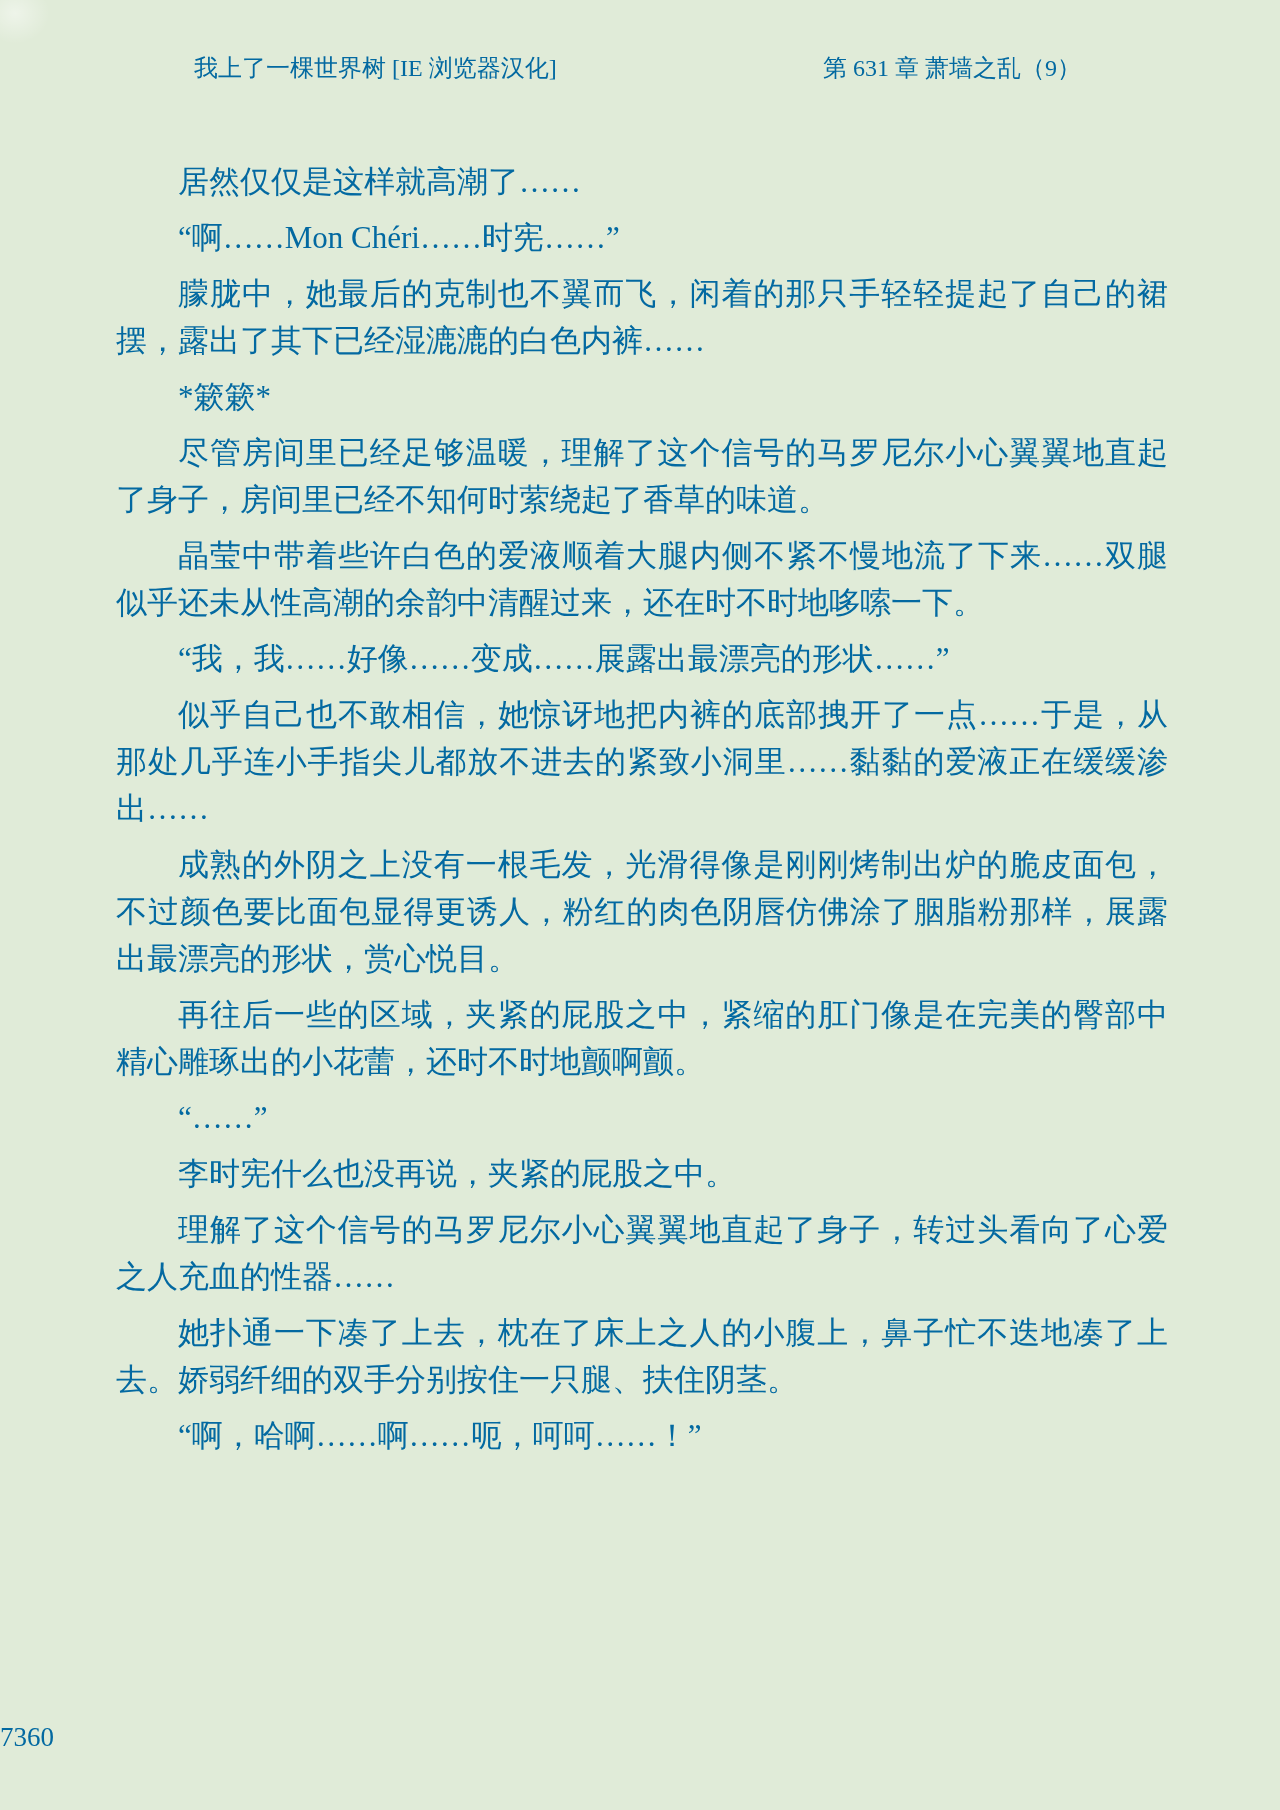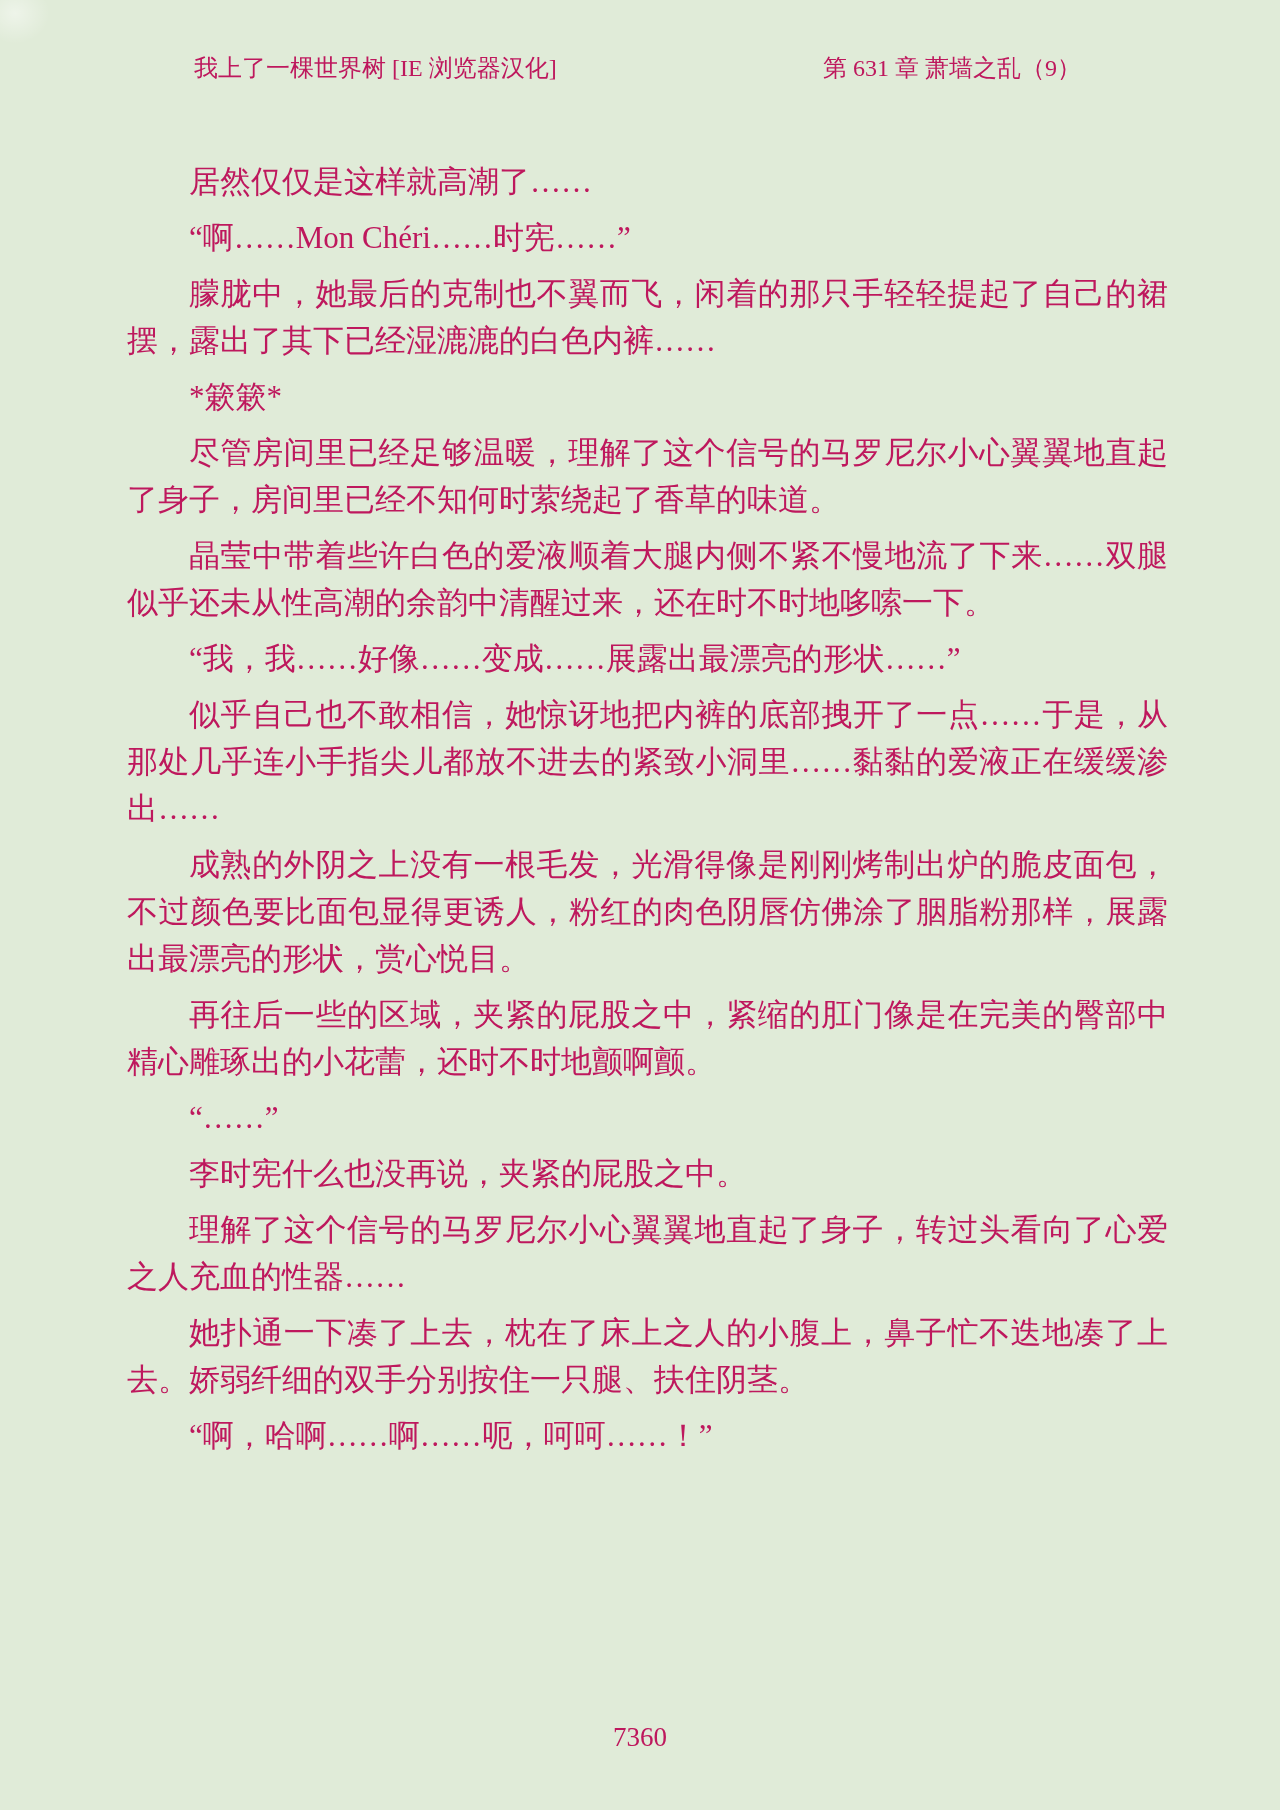--- a/index.html
+++ b/index.html
@@ -1,21 +1,21 @@
 <!DOCTYPE html>
 <html><head>
 <meta charset="utf-8">
 <style>
   html, body { margin: 0; padding: 0; }
   .page {
     position: relative;
     width: 1280px;
     height: 1810px;
     background: #e0ebd8;
-    color: #be185d;
+    color: #0369a1;
     font-family: "Liberation Serif", "DejaVu Serif", serif;
     overflow: hidden;
   }
   .corner-artifact {
     position: absolute;
     left: 0; top: 0;
     width: 50px; height: 44px;
     background: radial-gradient(ellipse at 30% 30%, rgba(255,255,255,0.45), rgba(255,255,255,0) 70%);
     pointer-events: none;
   }
@@ -34,29 +34,29 @@
   .page-content {
     position: absolute;
     top: 158px;
     left: 116px;
     width: 1052px;
     font-size: 31px;
     line-height: 47px;
     text-align: justify;
   }
   .page-content p {
-    margin: 0 0 9px 11px;
+    margin: 0 0 9px 0;
     text-indent: 2em;
   }
   .page-footer {
     position: absolute;
     top: 1722px;
     left: 0;
     width: 100%;
-    text-align: center;
+    text-align: left;
     font-size: 27px;
     line-height: 30px;
   }
 </style>
 </head>
 <body>
 
 <div class="page">
 
   <div class="corner-artifact"></div>

